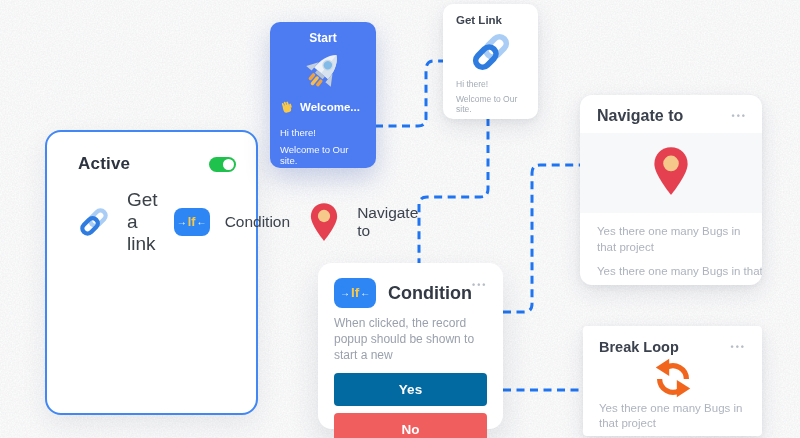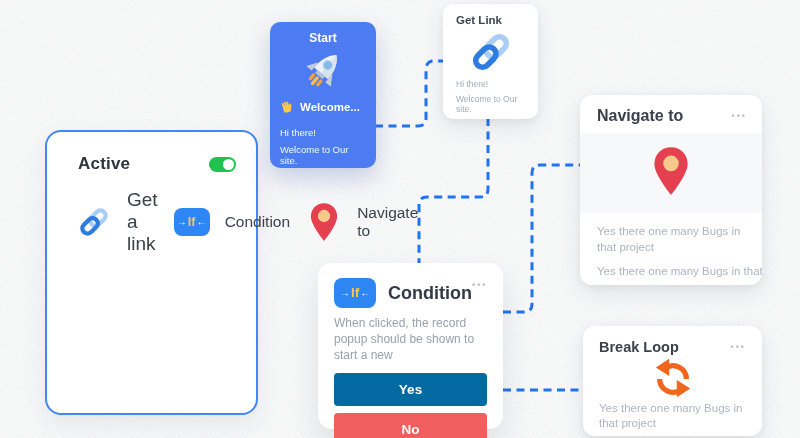--- a/index.html
+++ b/index.html
@@ -74,21 +74,21 @@
   .cond-title { font-size:18px; font-weight:600; color:#333a45; margin-left:12px; flex:1; }
   .cond-header .dots { align-self:flex-start; margin-top:2px; }
   .cond-desc { margin-top:7px; font-size:12px; line-height:1.35; color:#9aa1ad; }
   .btn { margin-top:9px; height:33px; border:none; width:100%; border-radius:4px;
          color:#fff; font-size:13.5px; font-weight:700; font-family:inherit; cursor:pointer;
          display:block; }
   .btn.yes { background:#0369a1; }
   .btn.no  { background:#f05e5e; margin-top:7px; }
 
   
-  .breakloop-card { left:583px; top:326px; width:179px; height:110px; border-radius:12px;
+  .breakloop-card { left:583px; top:326px; width:179px; height:110px; border-radius:4px;
                     padding:13px 16px 10px 16px; }
   .bl-header { display:flex; align-items:center; justify-content:space-between; }
   .bl-title { font-size:14.5px; font-weight:600; color:#3b424e; }
   .bl-icon-row { display:flex; justify-content:center; height:46px; align-items:center; }
   .bl-body { font-size:11.5px; line-height:1.3; color:#aeb4bf; }
 </style>
 </head>
 <body>
 
 <div id="stage">

